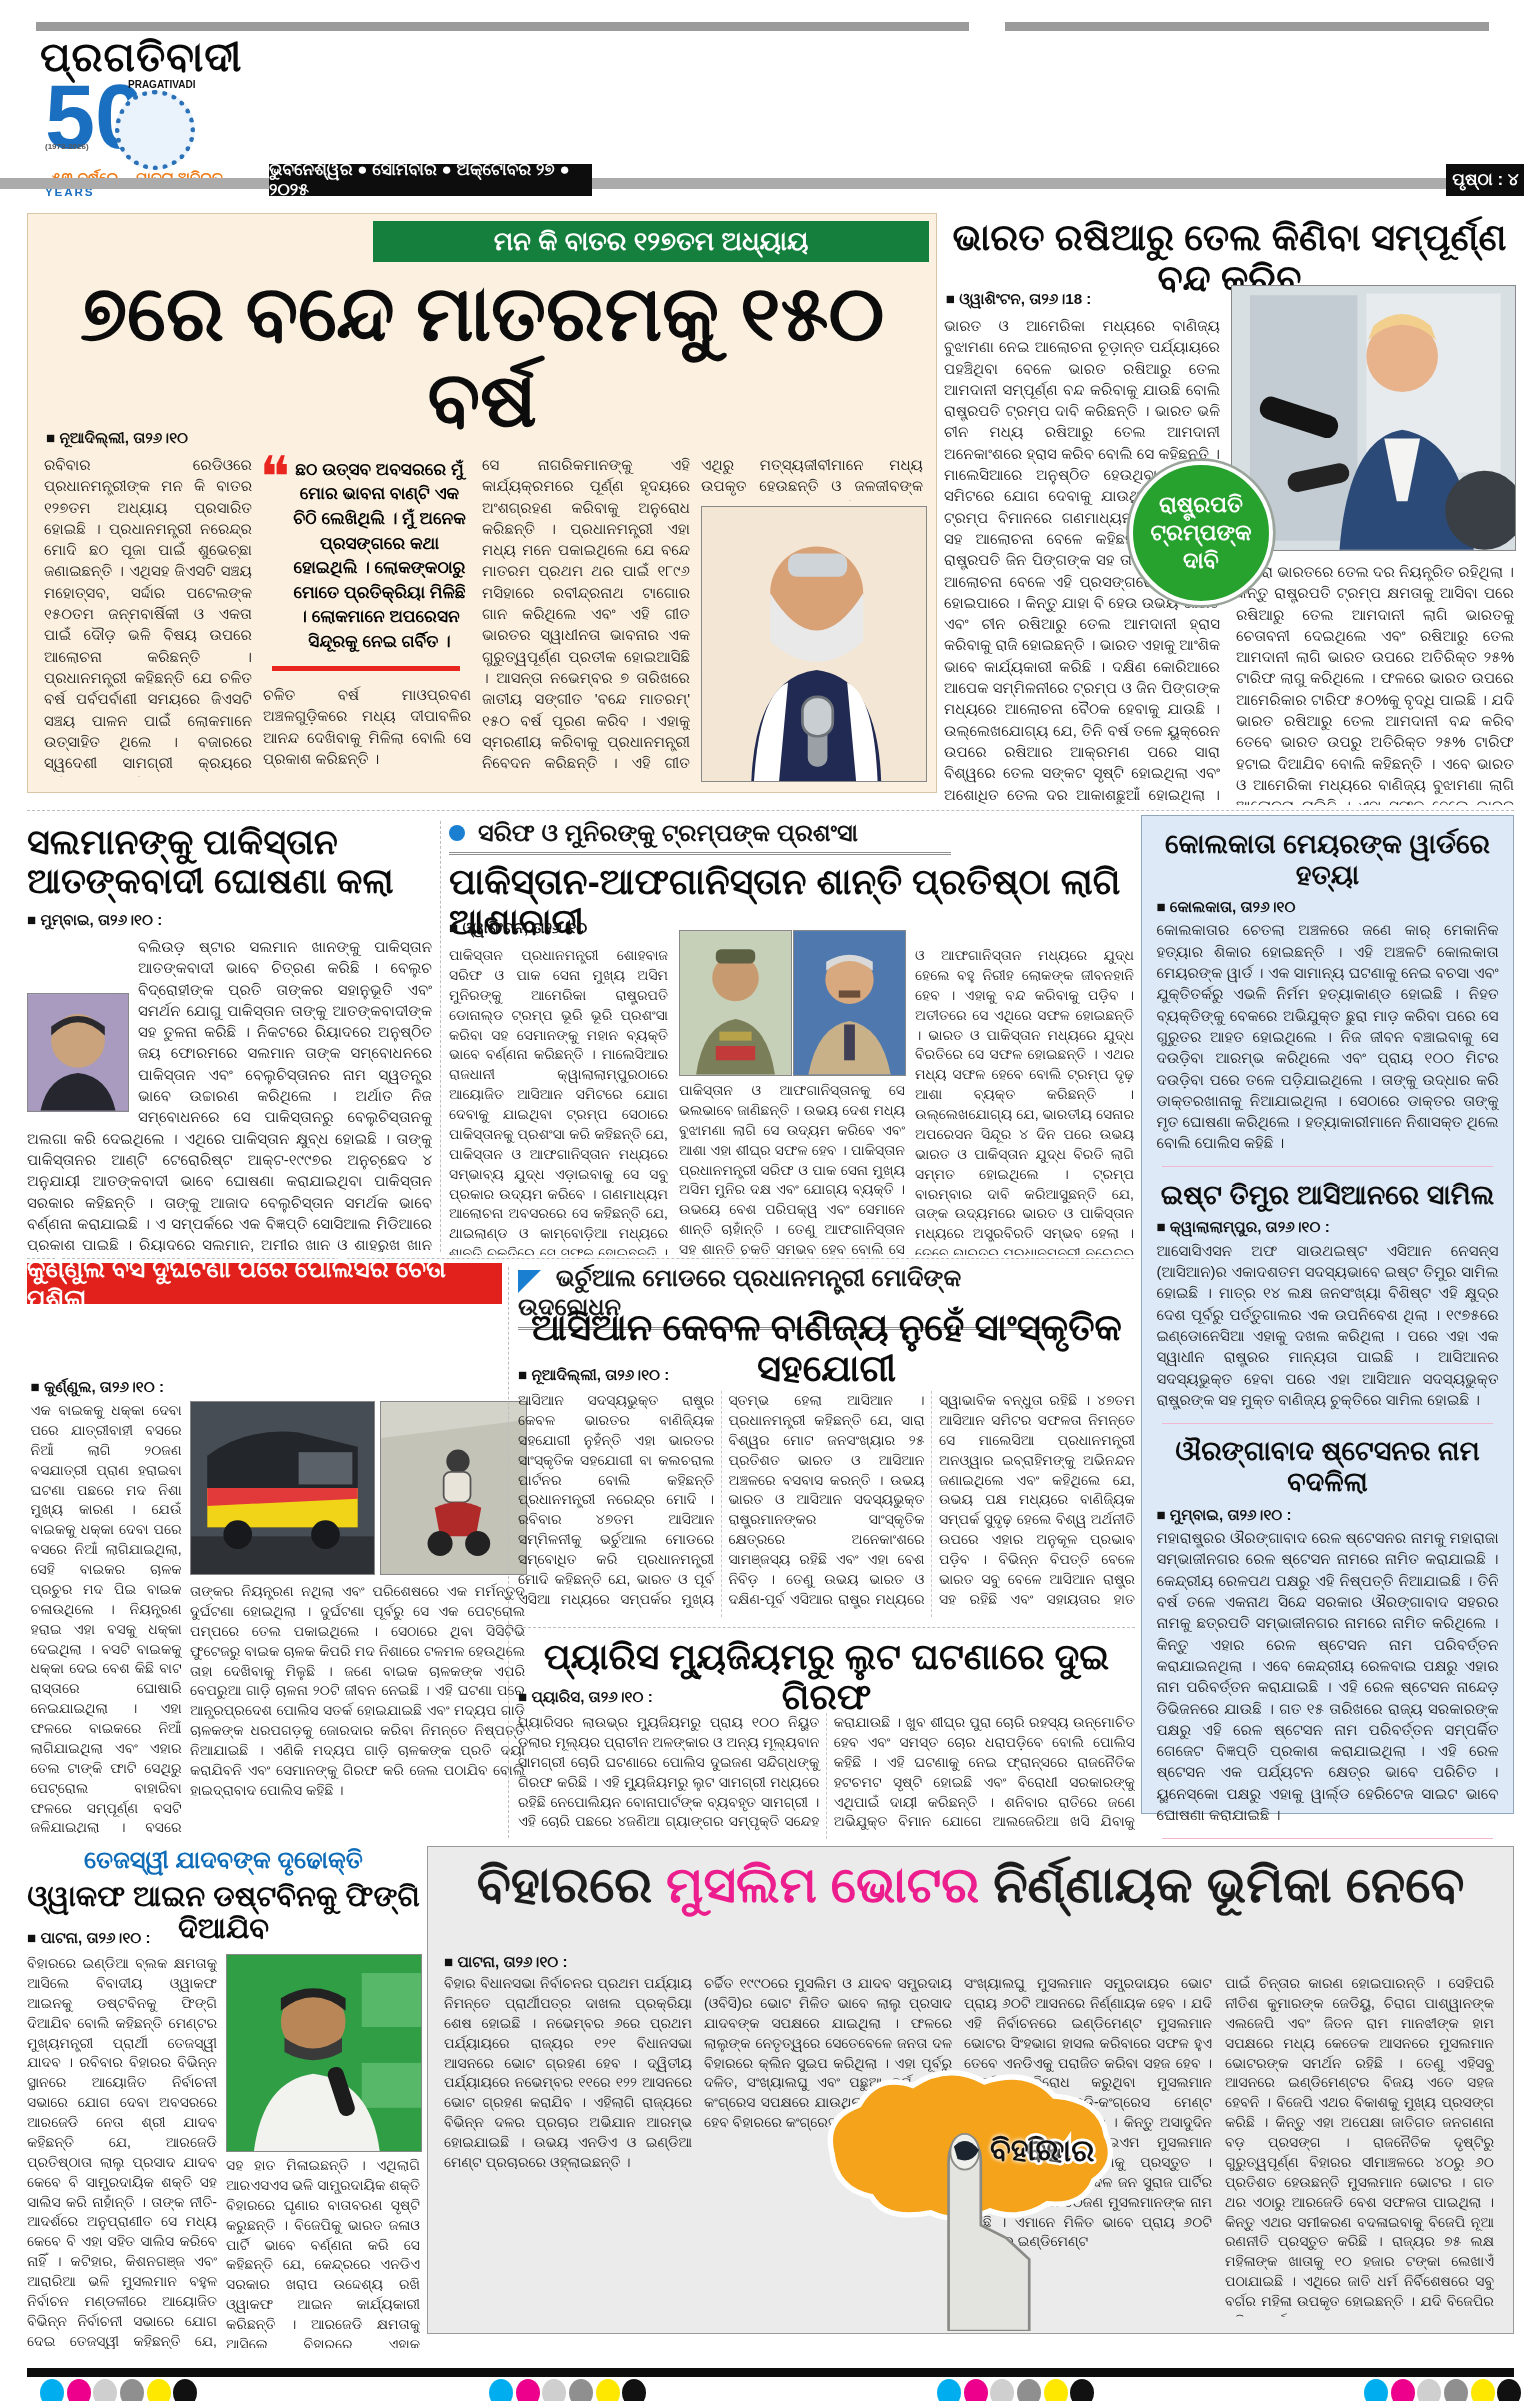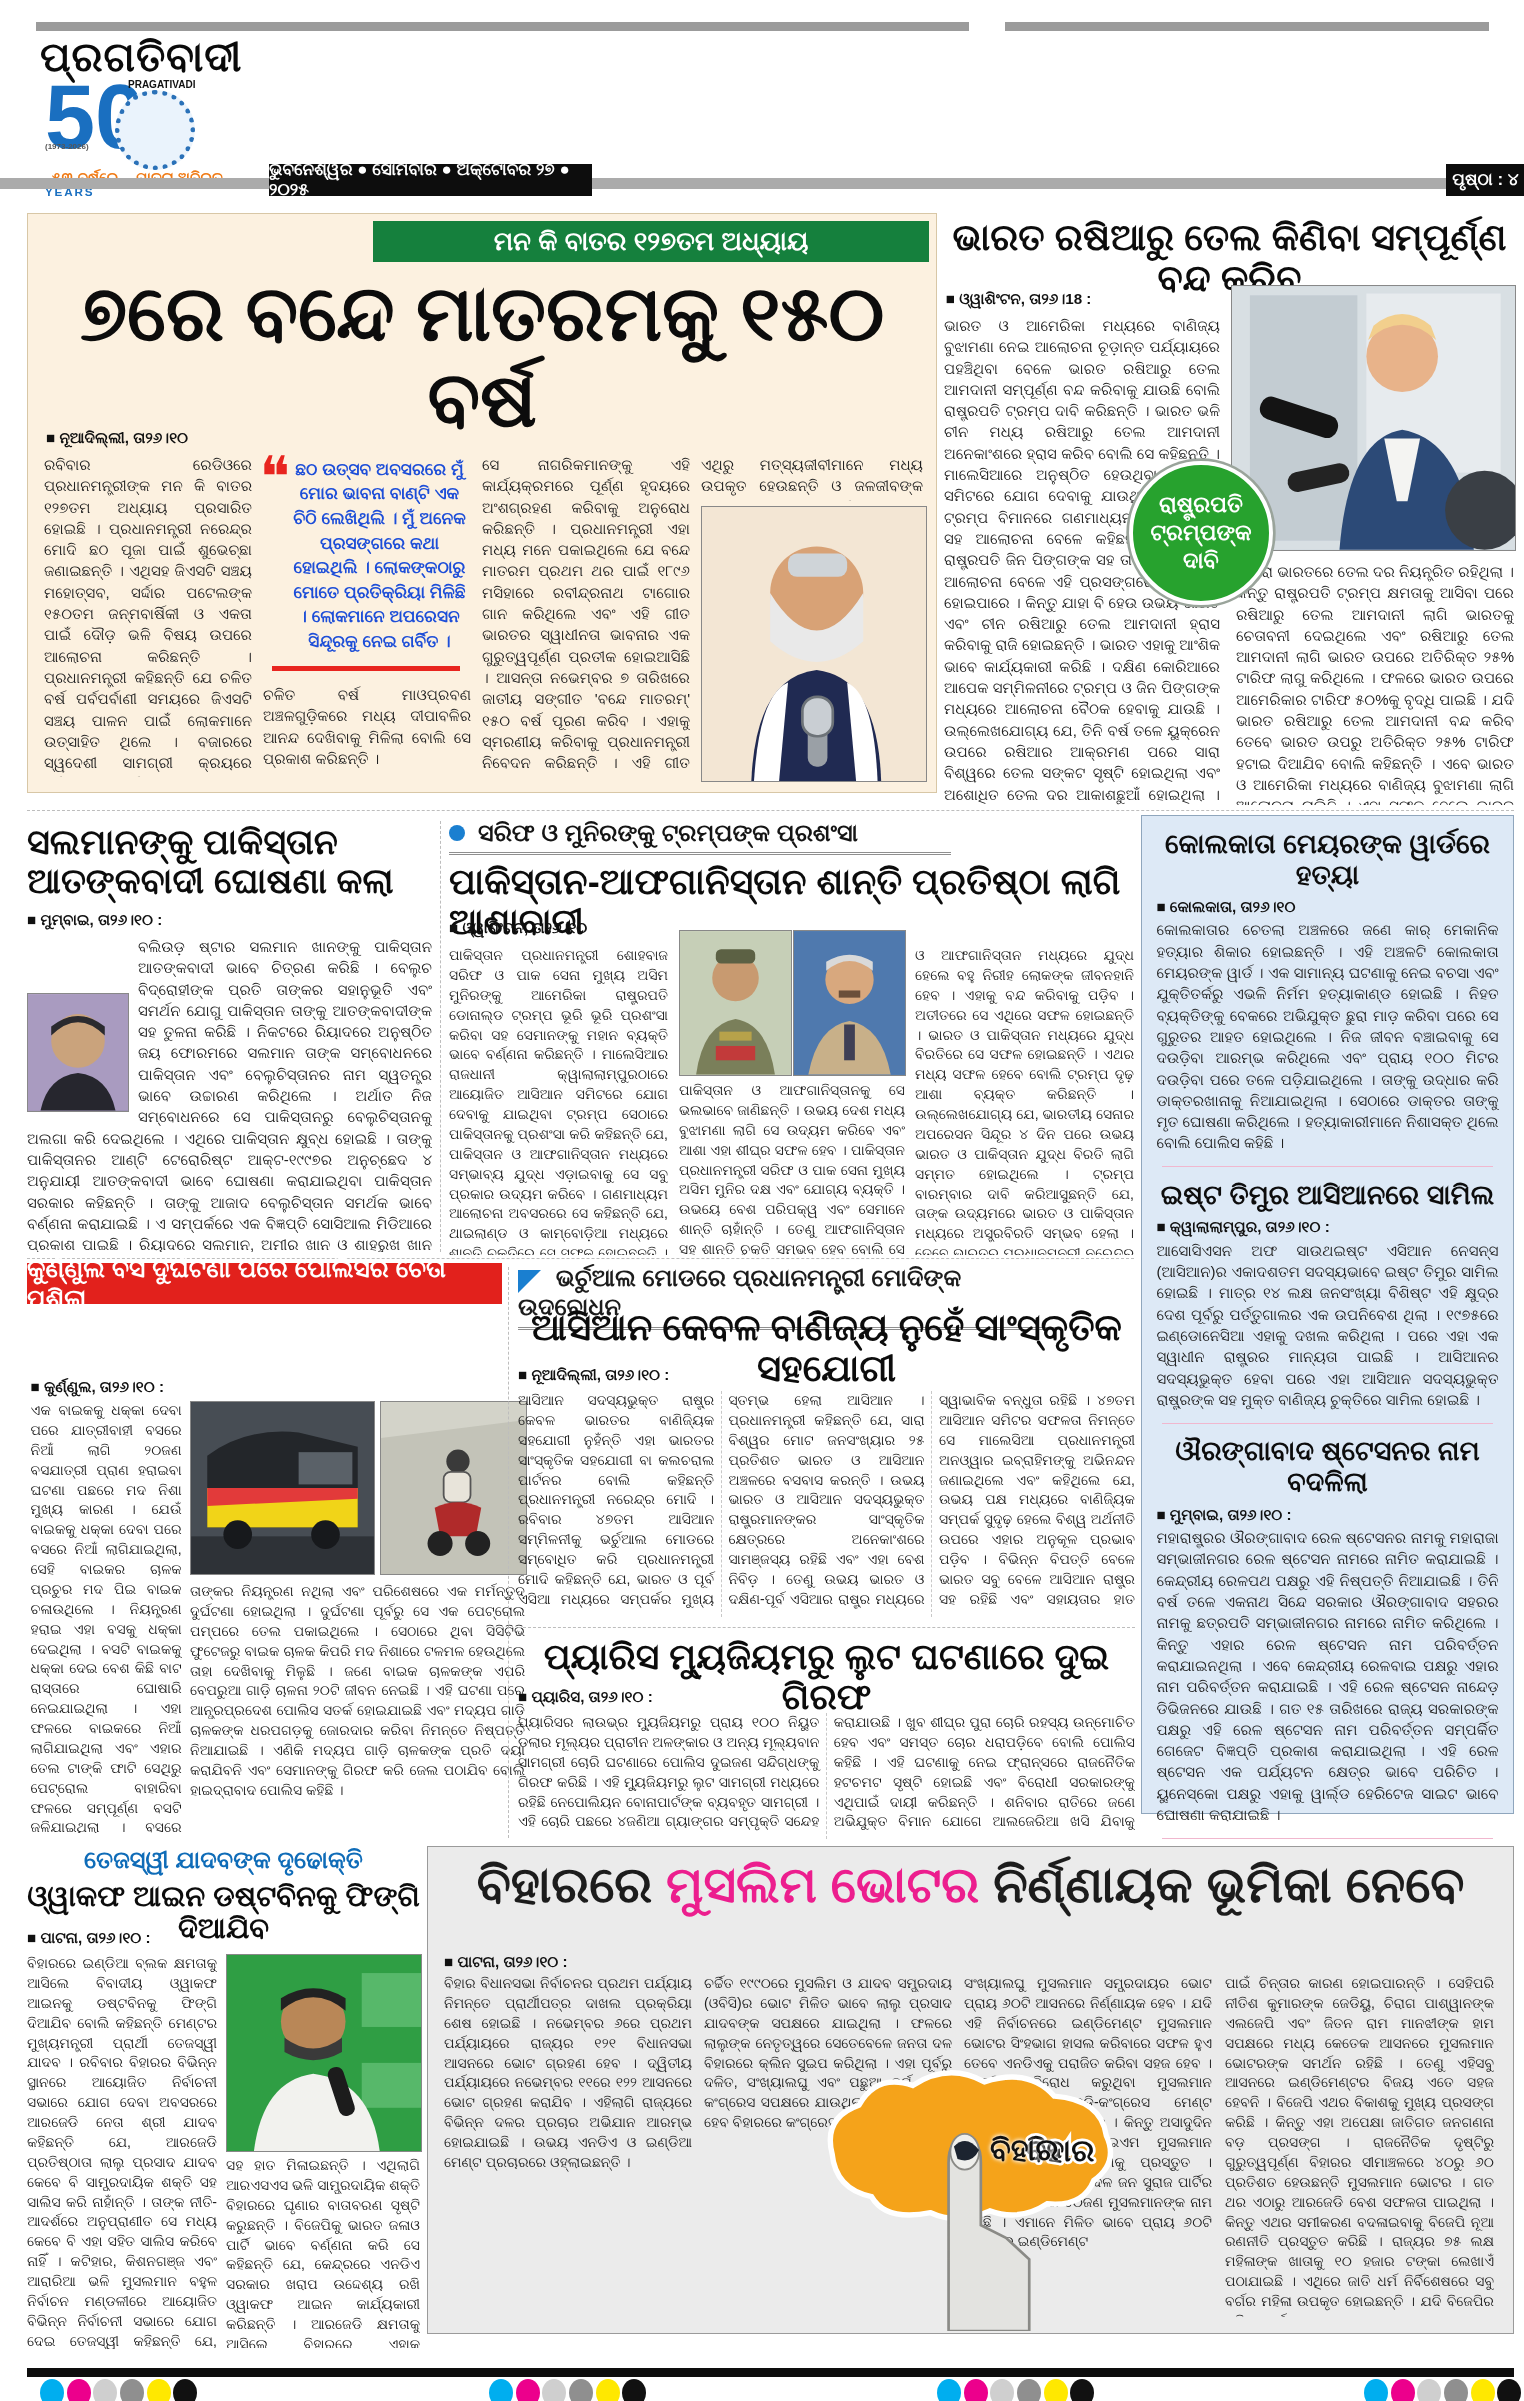--- a/index.html
+++ b/index.html
@@ -8,21 +8,21 @@
   .abs{position:absolute;}
   .btxt{font-size:15px;line-height:1.42;text-align:justify;color:#202020;overflow:hidden;}
   .btxt.small{font-size:14px;}
   .dateline{font-size:15.2px;font-weight:bold;color:#111;}
   .art-headline{font-weight:800;color:#0c0c0c;line-height:1.12;}
   .center{text-align:center;}
   .kickbar{color:#fff;font-weight:bold;display:flex;align-items:center;justify-content:center;}
   .graybar{background:#9b9b9b;}
   .multicol{column-gap:14.4px;column-rule:0.9px dashed #c8c8c8;}
   .photo{border:0.9px solid #888;overflow:hidden;}
-  .quote-text{font-weight:bold;font-size:17px;line-height:1.45;text-align:center;color:#1d4ed8;}
+  .quote-text{font-weight:bold;font-size:17px;line-height:1.45;text-align:center;color:#000000;}
   .bluebox-headline{font-weight:800;font-size:27px;line-height:1.15;text-align:center;color:#0d0d0d;}
   .story-sep{height:0;border-top:1.8px solid #f0b7ce;margin:12.6px 5.4px;}
   .dotrow span{display:inline-block;width:24px;height:28px;border-radius:50%;margin-right:2.7px;}
   .dot-c{background:#00aeef;} .dot-m{background:#ec008c;} .dot-g1{background:#cfcfcf;}
   .dot-g2{background:#8f8f8f;} .dot-y{background:#ffe800;} .dot-k{background:#111;}
   .vdash{border-left:1.8px dashed #bdbdbd;}
   .hdash{border-top:1.8px dashed #bdbdbd;}
 </style>
 </head>
 <body>

